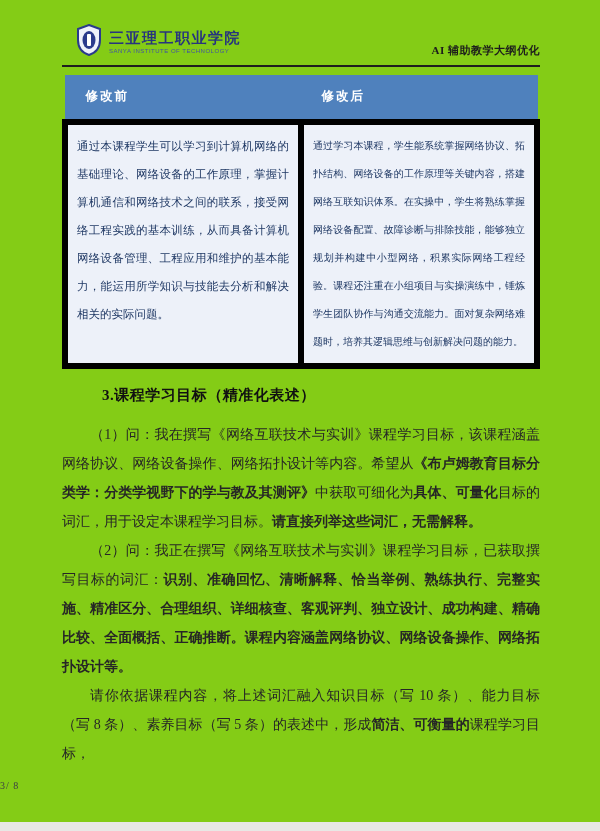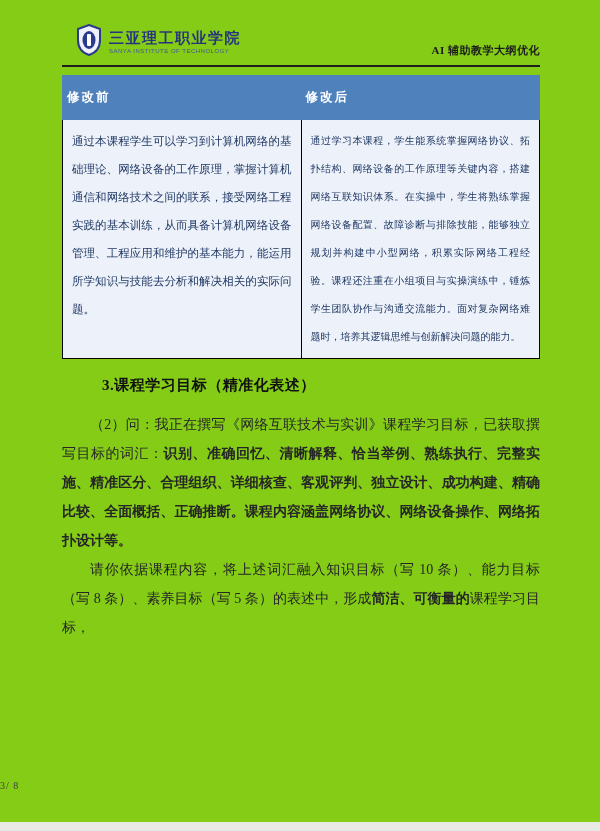--- a/index.html
+++ b/index.html
@@ -19,23 +19,23 @@
   .hdr-rule{border:none;border-top:2px solid #1e1e1e;margin:0 0 6px 0;}
 
   
   .body{font-size:14px;line-height:29px;text-align:justify;}
   .body p{margin:0;}
   .indent{text-indent:2em;}
   .body b,.body .bseg{font-weight:700;}
 
   
   table.cmp{width:100%;border-collapse:collapse;margin:8px 0 12px 0;table-layout:fixed;}
-  table.cmp th{background:#4f81bd;color:#ffffff;font-family:Liberation Serif, serif;
-       font-size:12.5px;font-weight:700;letter-spacing:2px;padding:7px 4px;border:1px solid #4f81bd;}
-  table.cmp td{background:#edf1f9;border:1px solid #000000;color:#1f3864;vertical-align:top;
+  table.cmp th{background:#4f81bd;color:#ffffff;font-family:Liberation Mono, monospace;
+       font-size:12.5px;font-weight:700;letter-spacing:2px;padding:7px 20px;border:1px solid #4f81bd;}
+  table.cmp td{background:#edf1f9;border:6px solid #000000;color:#1f3864;vertical-align:top;
        padding:7px 9px;line-height:28px;text-align:justify;
        font-family:"Liberation Sans","DejaVu Sans",sans-serif;}
   td.cell-left{width:48.4%;font-size:11.5px;}
   td.cell-right{font-size:10px;}
 
   
   h3.sec{font-size:15px;font-weight:700;color:#111;margin:4px 0 10px 0;padding-left:40px;letter-spacing:.5px;}
 
   
   .footer{position:absolute;left:0;right:0;bottom:40px;text-align:left;
@@ -78,20 +78,21 @@
         <tbody>
           <tr>
             <td class="cell-left">通过本课程学生可以学习到计算机网络的基础理论、网络设备的工作原理，掌握计算机通信和网络技术之间的联系，接受网络工程实践的基本训练，从而具备计算机网络设备管理、工程应用和维护的基本能力，能运用所学知识与技能去分析和解决相关的实际问题。</td>
             <td class="cell-right">通过学习本课程，学生能系统掌握网络协议、拓扑结构、网络设备的工作原理等关键内容，搭建网络互联知识体系。在实操中，学生将熟练掌握网络设备配置、故障诊断与排除技能，能够独立规划并构建中小型网络，积累实际网络工程经验。课程还注重在小组项目与实操演练中，锤炼学生团队协作与沟通交流能力。面对复杂网络难题时，培养其逻辑思维与创新解决问题的能力。</td>
           </tr>
         </tbody>
       </table>
 
       <h3 class="sec">3.课程学习目标（精准化表述）</h3>
 
+      <p class="indent"><span>（1）问：我在撰写《网络互联技术与实训》课程学习目标，该课程涵盖网络协议、网络设备操作、网络拓扑设计等内容。希望从</span><span class="bseg">《布卢姆教育目标分类学：分类学视野下的学与教及其测评》</span><span>中获取可细化为</span><span class="bseg">具体、可量化</span><span>目标的词汇，用于设定本课程学习目标。</span><span class="bseg">请直接列举这些词汇，无需解释。</span></p>
       <p class="indent"><span>（2）问：我正在撰写《网络互联技术与实训》课程学习目标，已获取撰写目标的词汇：</span><span class="bseg">识别、准确回忆、清晰解释、恰当举例、熟练执行、完整实施、精准区分、合理组织、详细核查、客观评判、独立设计、成功构建、精确比较、全面概括、正确推断。课程内容涵盖网络协议、网络设备操作、网络拓扑设计等。</span></p>
       <p class="indent"><span>请你依据课程内容，将上述词汇融入知识目标（写 10 条）、能力目标（写 8 条）、素养目标（写 5 条）的表述中，形成</span><span class="bseg">简洁、可衡量的</span><span>课程学习目标，</span></p>
     </div>
   </div>
 
   <div class="footer">3/ 8</div>
   <div class="bottom-strip"></div>
 </div>
 
 </body></html>

